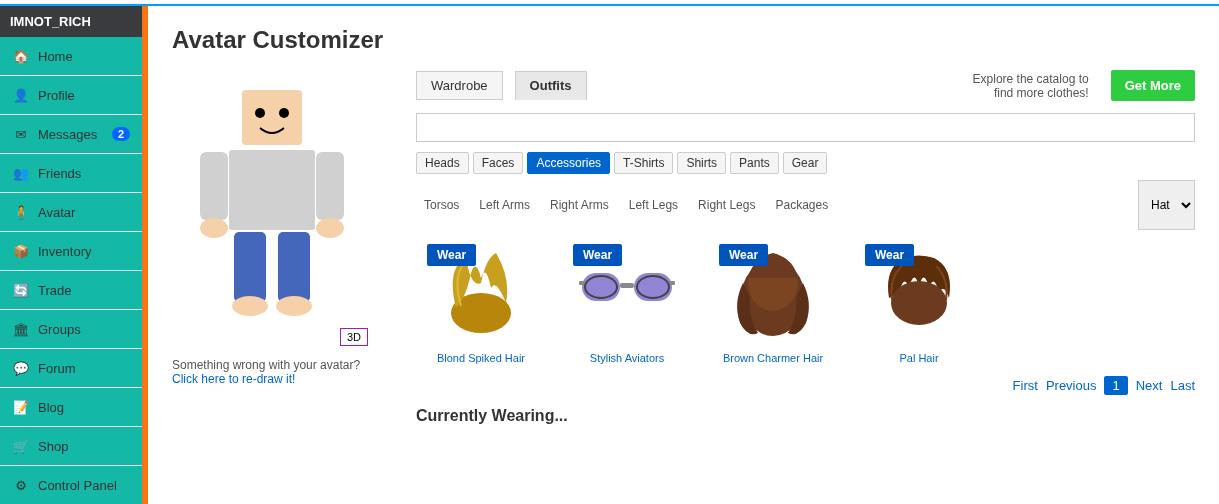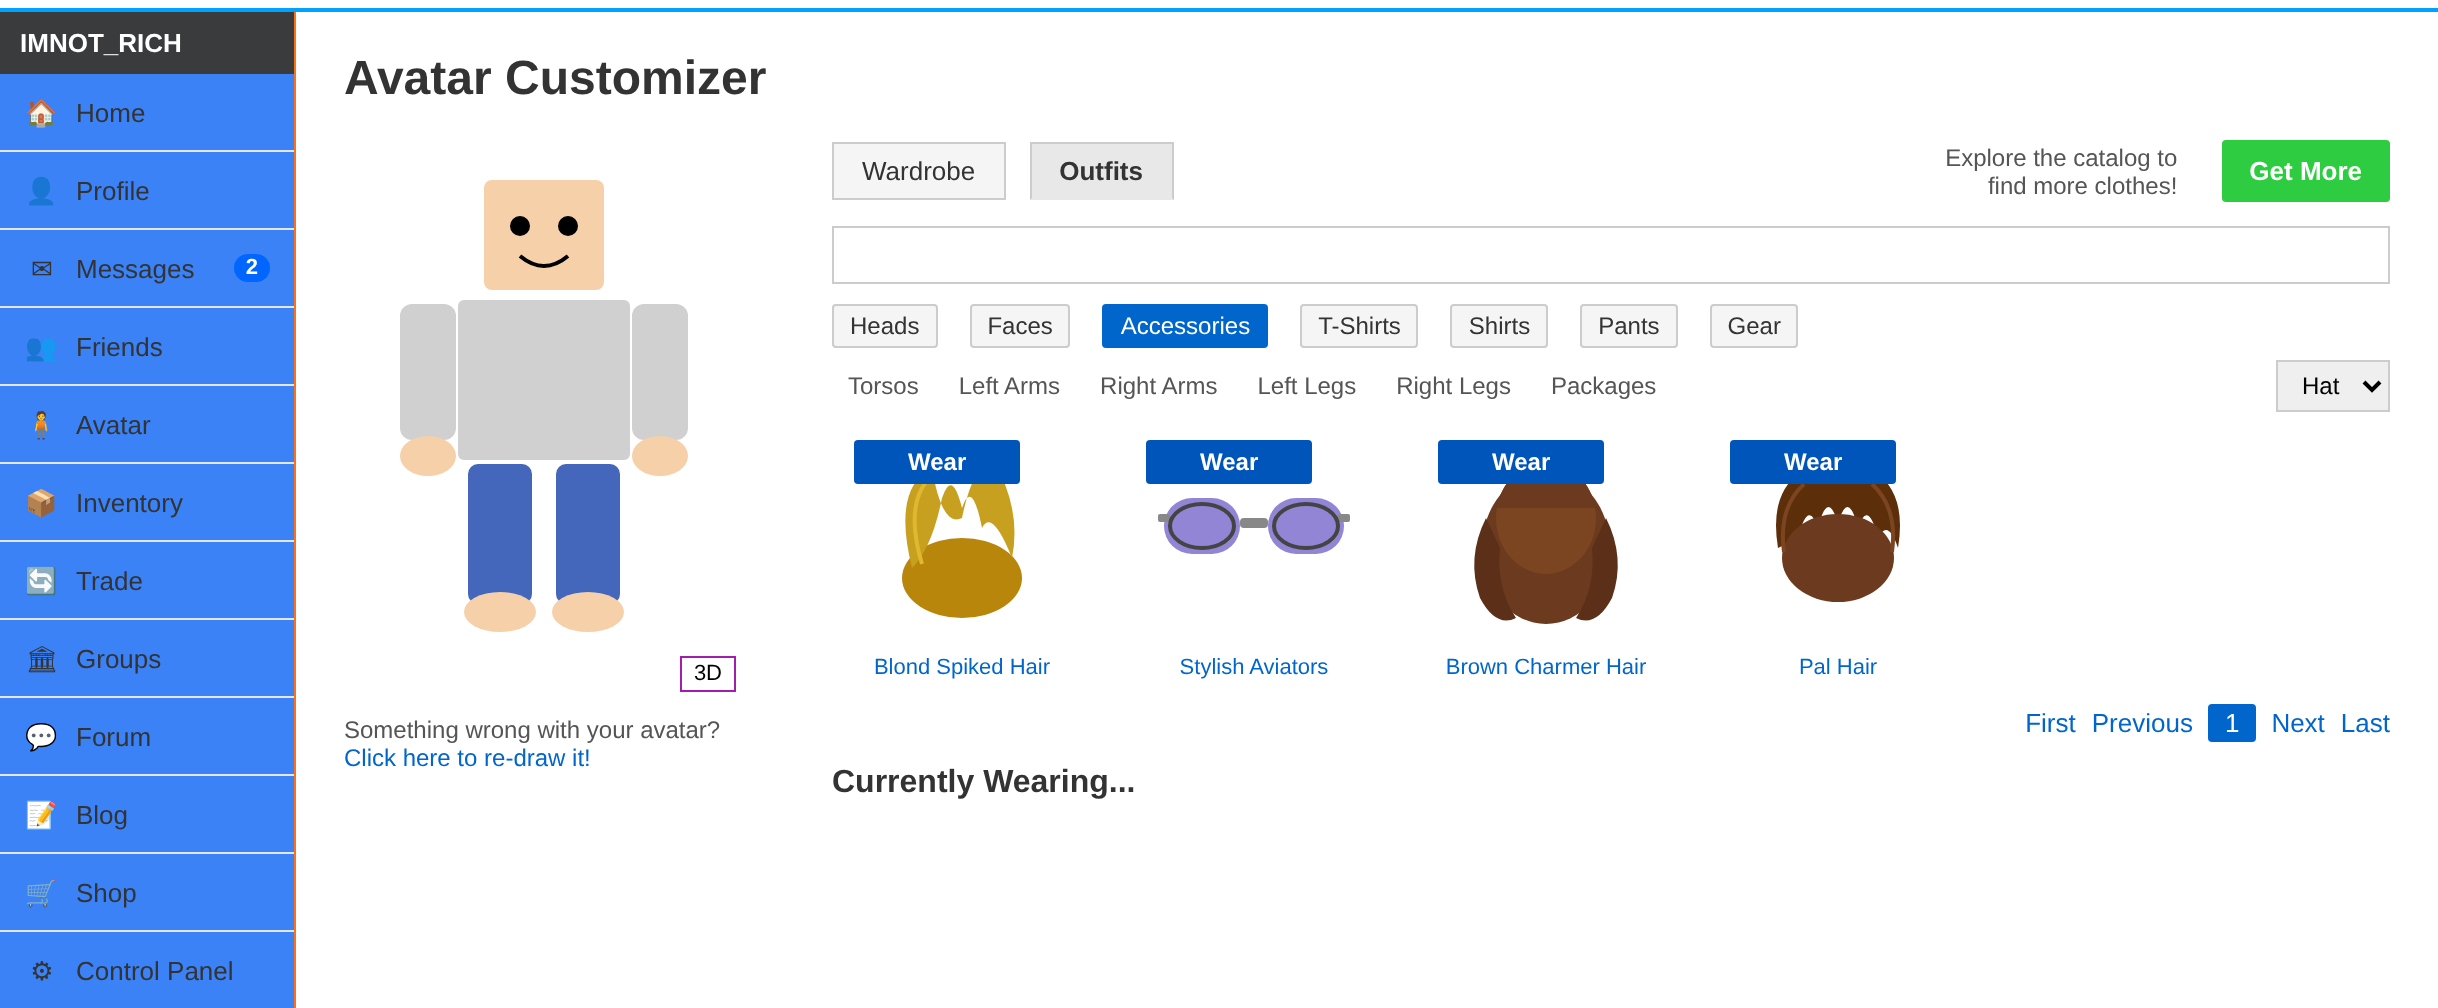--- a/index.html
+++ b/index.html
@@ -13,22 +13,22 @@
 
     .main-layout {
       display: flex;
       flex: 1;
       overflow: hidden;
     }
 
     
     .sidebar {
       width: 148px;
-      background: #3b82f6;
-      border-right: 1px solid #f97316;
+      background: #14b8a6;
+      border-right: 6px solid #f97316;
       display: flex;
       flex-direction: column;
       flex-shrink: 0;
     }
 
     .sidebar-username {
       background: #393b3d;
       color: #fff;
       padding: 8px 10px;
       font-weight: bold;
@@ -175,21 +175,21 @@
       width: 100%;
       padding: 6px 8px;
       border: 1px solid #ccc;
       margin-bottom: 10px;
       font-size: 13px;
     }
 
     .category-nav {
       display: flex;
       flex-wrap: wrap;
-      gap: 16px;
+      gap: 4px;
       margin-bottom: 6px;
     }
 
     .cat-btn {
       padding: 3px 8px;
       border: 1px solid #ccc;
       background: #f5f5f5;
       cursor: pointer;
       font-size: 12px;
       color: #333;
@@ -214,21 +214,21 @@
       padding: 3px 8px;
       border: none;
       background: none;
       cursor: pointer;
       font-size: 12px;
       color: #555;
     }
 
     .hat-dropdown {
       margin-left: auto;
-      padding: 4px 8px;
+      padding: 16px 8px;
       border: 1px solid #ccc;
       font-size: 12px;
       cursor: pointer;
     }
 
     .items-grid {
       display: flex;
       gap: 16px;
       flex-wrap: wrap;
       margin-bottom: 12px;
@@ -250,21 +250,21 @@
       justify-content: center;
     }
 
     .wear-btn {
       position: absolute;
       top: 6px;
       left: 6px;
       background: #0055bb;
       color: #fff;
       border: none;
-      padding: 4px 27px;
+      padding: 4px 10px;
       font-size: 12px;
       font-weight: bold;
       cursor: pointer;
       border-radius: 2px;
       z-index: 2;
     }
 
     .item-name {
       font-size: 11px;
       color: #0066cc;

